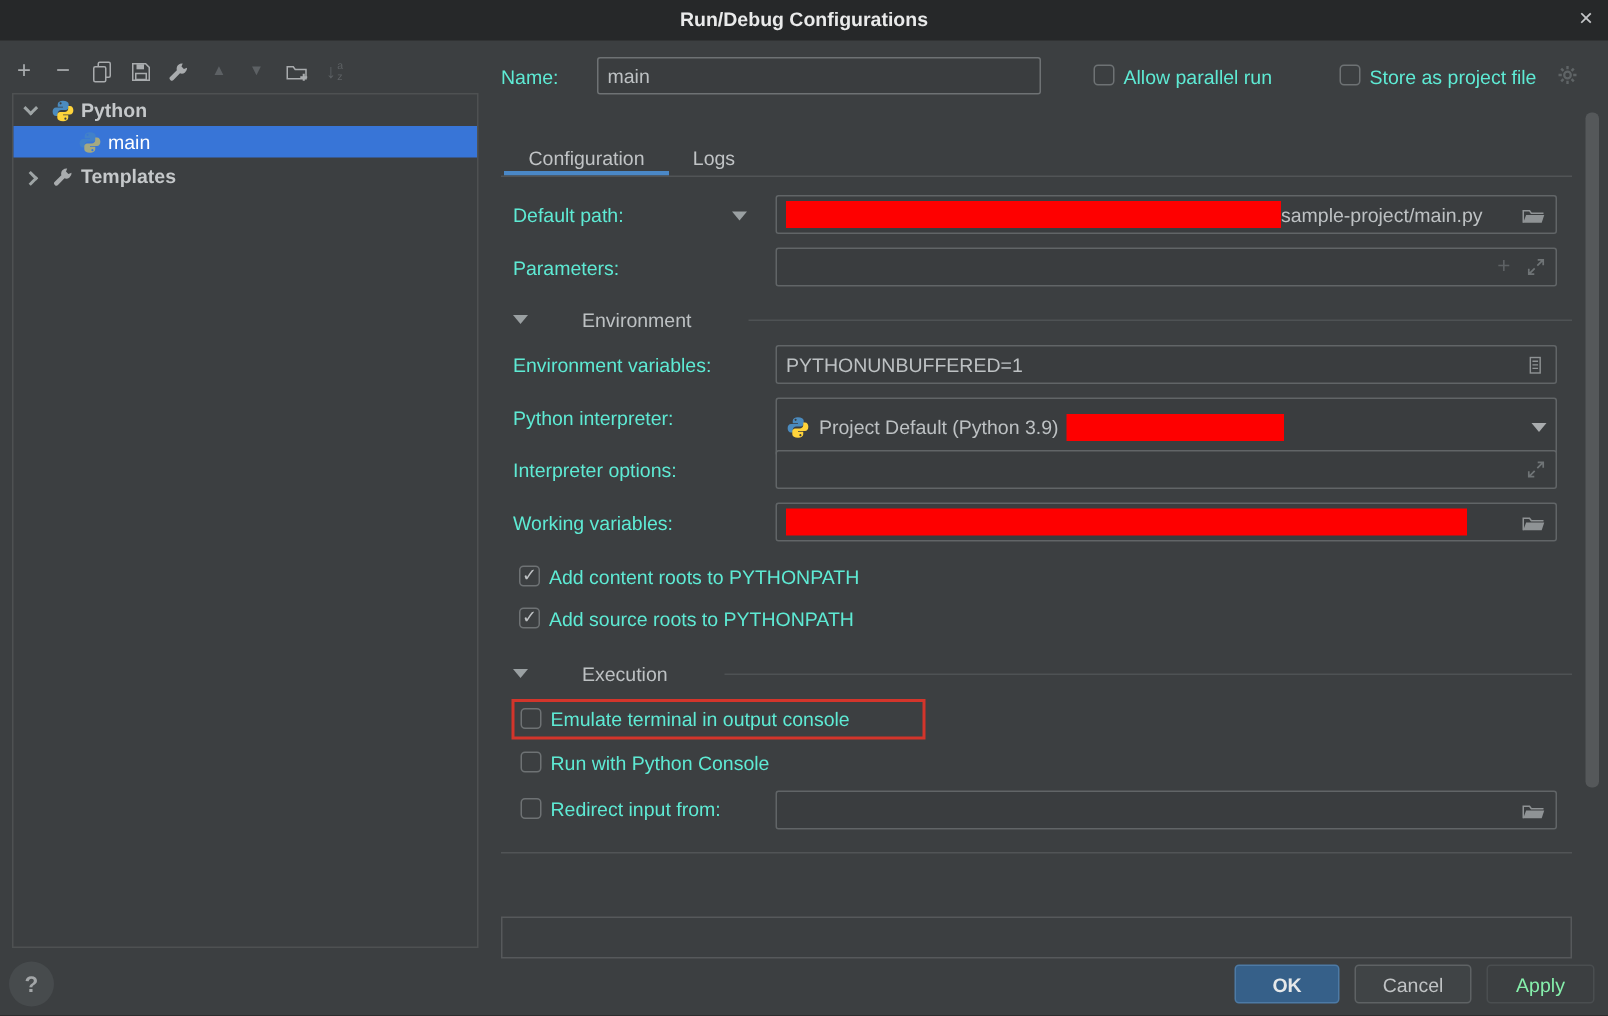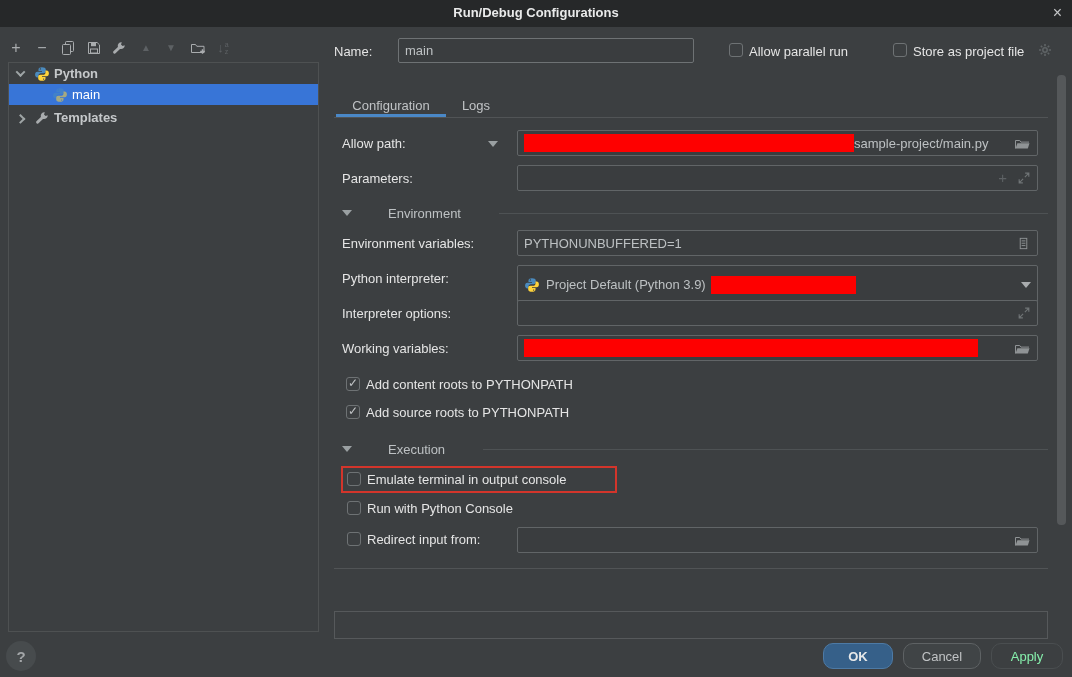--- a/index.html
+++ b/index.html
@@ -24,21 +24,21 @@
   
   .tree-panel { position:absolute; left:8px; top:62px; width:311px; height:570px; border:1px solid #4e5152; }
   .tree-row { position:absolute; left:9px; width:309px; height:21px; display:flex; align-items:center; cursor:pointer; }
   .tree-row.selected { background:#3875d7; }
   .tree-label { font-weight:bold; color:#c5c8ca; margin-left:4px; }
   .tree-label.sel { font-weight:normal; color:#ffffff; }
   .chev { display:inline-block; width:7px; height:7px; border-right:2px solid #9fa5a6; border-bottom:2px solid #9fa5a6; }
   .chev.down { transform:rotate(45deg) translate(-1px,-1px); }
   .chev.right { transform:rotate(-45deg) translate(-1px,1px); }
   
-  .lbl { position:absolute; white-space:nowrap; color:#e5e5e5; }
+  .lbl { position:absolute; white-space:nowrap; color:#5eead4; }
   .fld { position:absolute; left:517px; width:521px; height:26px; background:#3a3d3f;
     border:1px solid #616567; border-radius:2px; display:flex; align-items:center; padding:0 6px; color:#bdc1c3; }
   .fld .spacer { flex:1; }
   .redact { background:#fe0000; height:18px; flex:none; }
   .fldtext { white-space:nowrap; }
   .combo-caret { width:0; height:0; border-left:5px solid transparent; border-right:5px solid transparent; border-top:6px solid #a9acae; }
   
   .sect { position:absolute; right:24px; height:16px; display:flex; align-items:center;gap:28px; }
   .sect .tri { width:0; height:0; border-left:5px solid transparent; border-right:5px solid transparent; border-top:6px solid #9aa0a2; margin-right:8px; cursor:pointer; }
   .sect .line { flex:1; height:1px; background:#4e5254; margin-left:10px; }
@@ -46,21 +46,21 @@
   .cb { position:absolute; width:14px; height:14px; border:1px solid #6e7274; border-radius:3px; background:#3c3f41; cursor:pointer; }
   .cb.checked::after { content:"✓"; position:absolute; left:1px; top:-2px; font-size:12px; color:#bfc2c4; }
   .hl-box { position:absolute; left:341px; top:466px; width:276px; height:27px; border:2px solid #d3352b; }
   
   .tab { position:absolute; top:93px; height:24px; display:flex; align-items:center; justify-content:center; cursor:pointer; color:#c0c3c5; }
   .tab-underline { position:absolute; left:336px; top:114px; width:110px; height:3px; background:#4a88c7; }
   .tabs-divider { position:absolute; left:334px; top:117px; width:714px; height:1px; background:#515456; }
   .divider2 { position:absolute; left:334px; top:568px; width:714px; height:1px; background:#515456; }
   .bl-box { position:absolute; left:334px; top:611px; width:714px; height:28px; border:1px solid #56595b; }
   
-  .btn { position:absolute; top:643px; height:26px; border-radius:10px; display:flex; align-items:center; justify-content:center; cursor:pointer; }
+  .btn { position:absolute; top:643px; height:26px; border-radius:3px; display:flex; align-items:center; justify-content:center; cursor:pointer; }
   .btn-ok { left:823px; width:70px; background:#366089; border:1px solid #4d7aa5; color:#e6e8e9; font-weight:bold; }
   .btn-cancel { left:903px; width:78px; background:#404446; border:1px solid #5e6264; color:#c0c3c5; }
   .btn-apply { left:991px; width:72px; background:transparent; border:1px solid #4a4e50; color:#86efac; }
   .help { position:absolute; left:6px; top:641px; width:30px; height:30px; border-radius:50%; background:#474b4d;
     display:flex; align-items:center; justify-content:center; color:#a3a6a8; font-weight:bold; font-size:15px; cursor:pointer; }
   
   .scrollbar { position:absolute; left:1057px; top:75px; width:9px; height:450px; background:#55585a; border-radius:4px; cursor:pointer; }
   svg { display:block; }
 </style>
 </head>
@@ -170,21 +170,21 @@
         <circle cx="8" cy="8" r="2.2" fill="none" stroke="#5f6466" stroke-width="1.5"></circle>
         <path d="M8 2v2.2M8 11.8V14M2 8h2.2M11.8 8H14M3.8 3.8l1.5 1.5M10.7 10.7l1.5 1.5M12.2 3.8l-1.5 1.5M5.3 10.7l-1.5 1.5" stroke="#5f6466" stroke-width="1.6"></path>
       </svg>
   </span>
 
   <div class="tab" style="left:336px; width:110px">Configuration</div>
   <div class="tab" style="left:446px; width:60px">Logs</div>
   <div class="tab-underline"></div>
   <div class="tabs-divider"></div>
 
-  <div class="lbl" style="left:342px; top:136px">Allow path:</div>
+  <div class="lbl" style="left:342px; top:136px">Default path:</div>
   <div style="position:absolute; left:488px; top:141px; width:0; height:0; border-left:5px solid transparent; border-right:5px solid transparent; border-top:6px solid #9aa0a2; cursor:pointer"></div>
   <div class="fld" style="top:130px">
     <span class="redact" style="width:330px"></span>
     <span class="fldtext">sample-project/main.py</span>
     <span class="spacer"></span>
     <span>
       <svg width="17" height="15" viewBox="0 0 17 15">
           <path d="M1.5 12.5v-8h4.2l1.2 1.6h8.1" fill="none" stroke="#8f9395"></path>
           <path d="M3.4 7.3h12.1l-1.7 5.2H1.5z" fill="#8f9395"></path>
         </svg>

